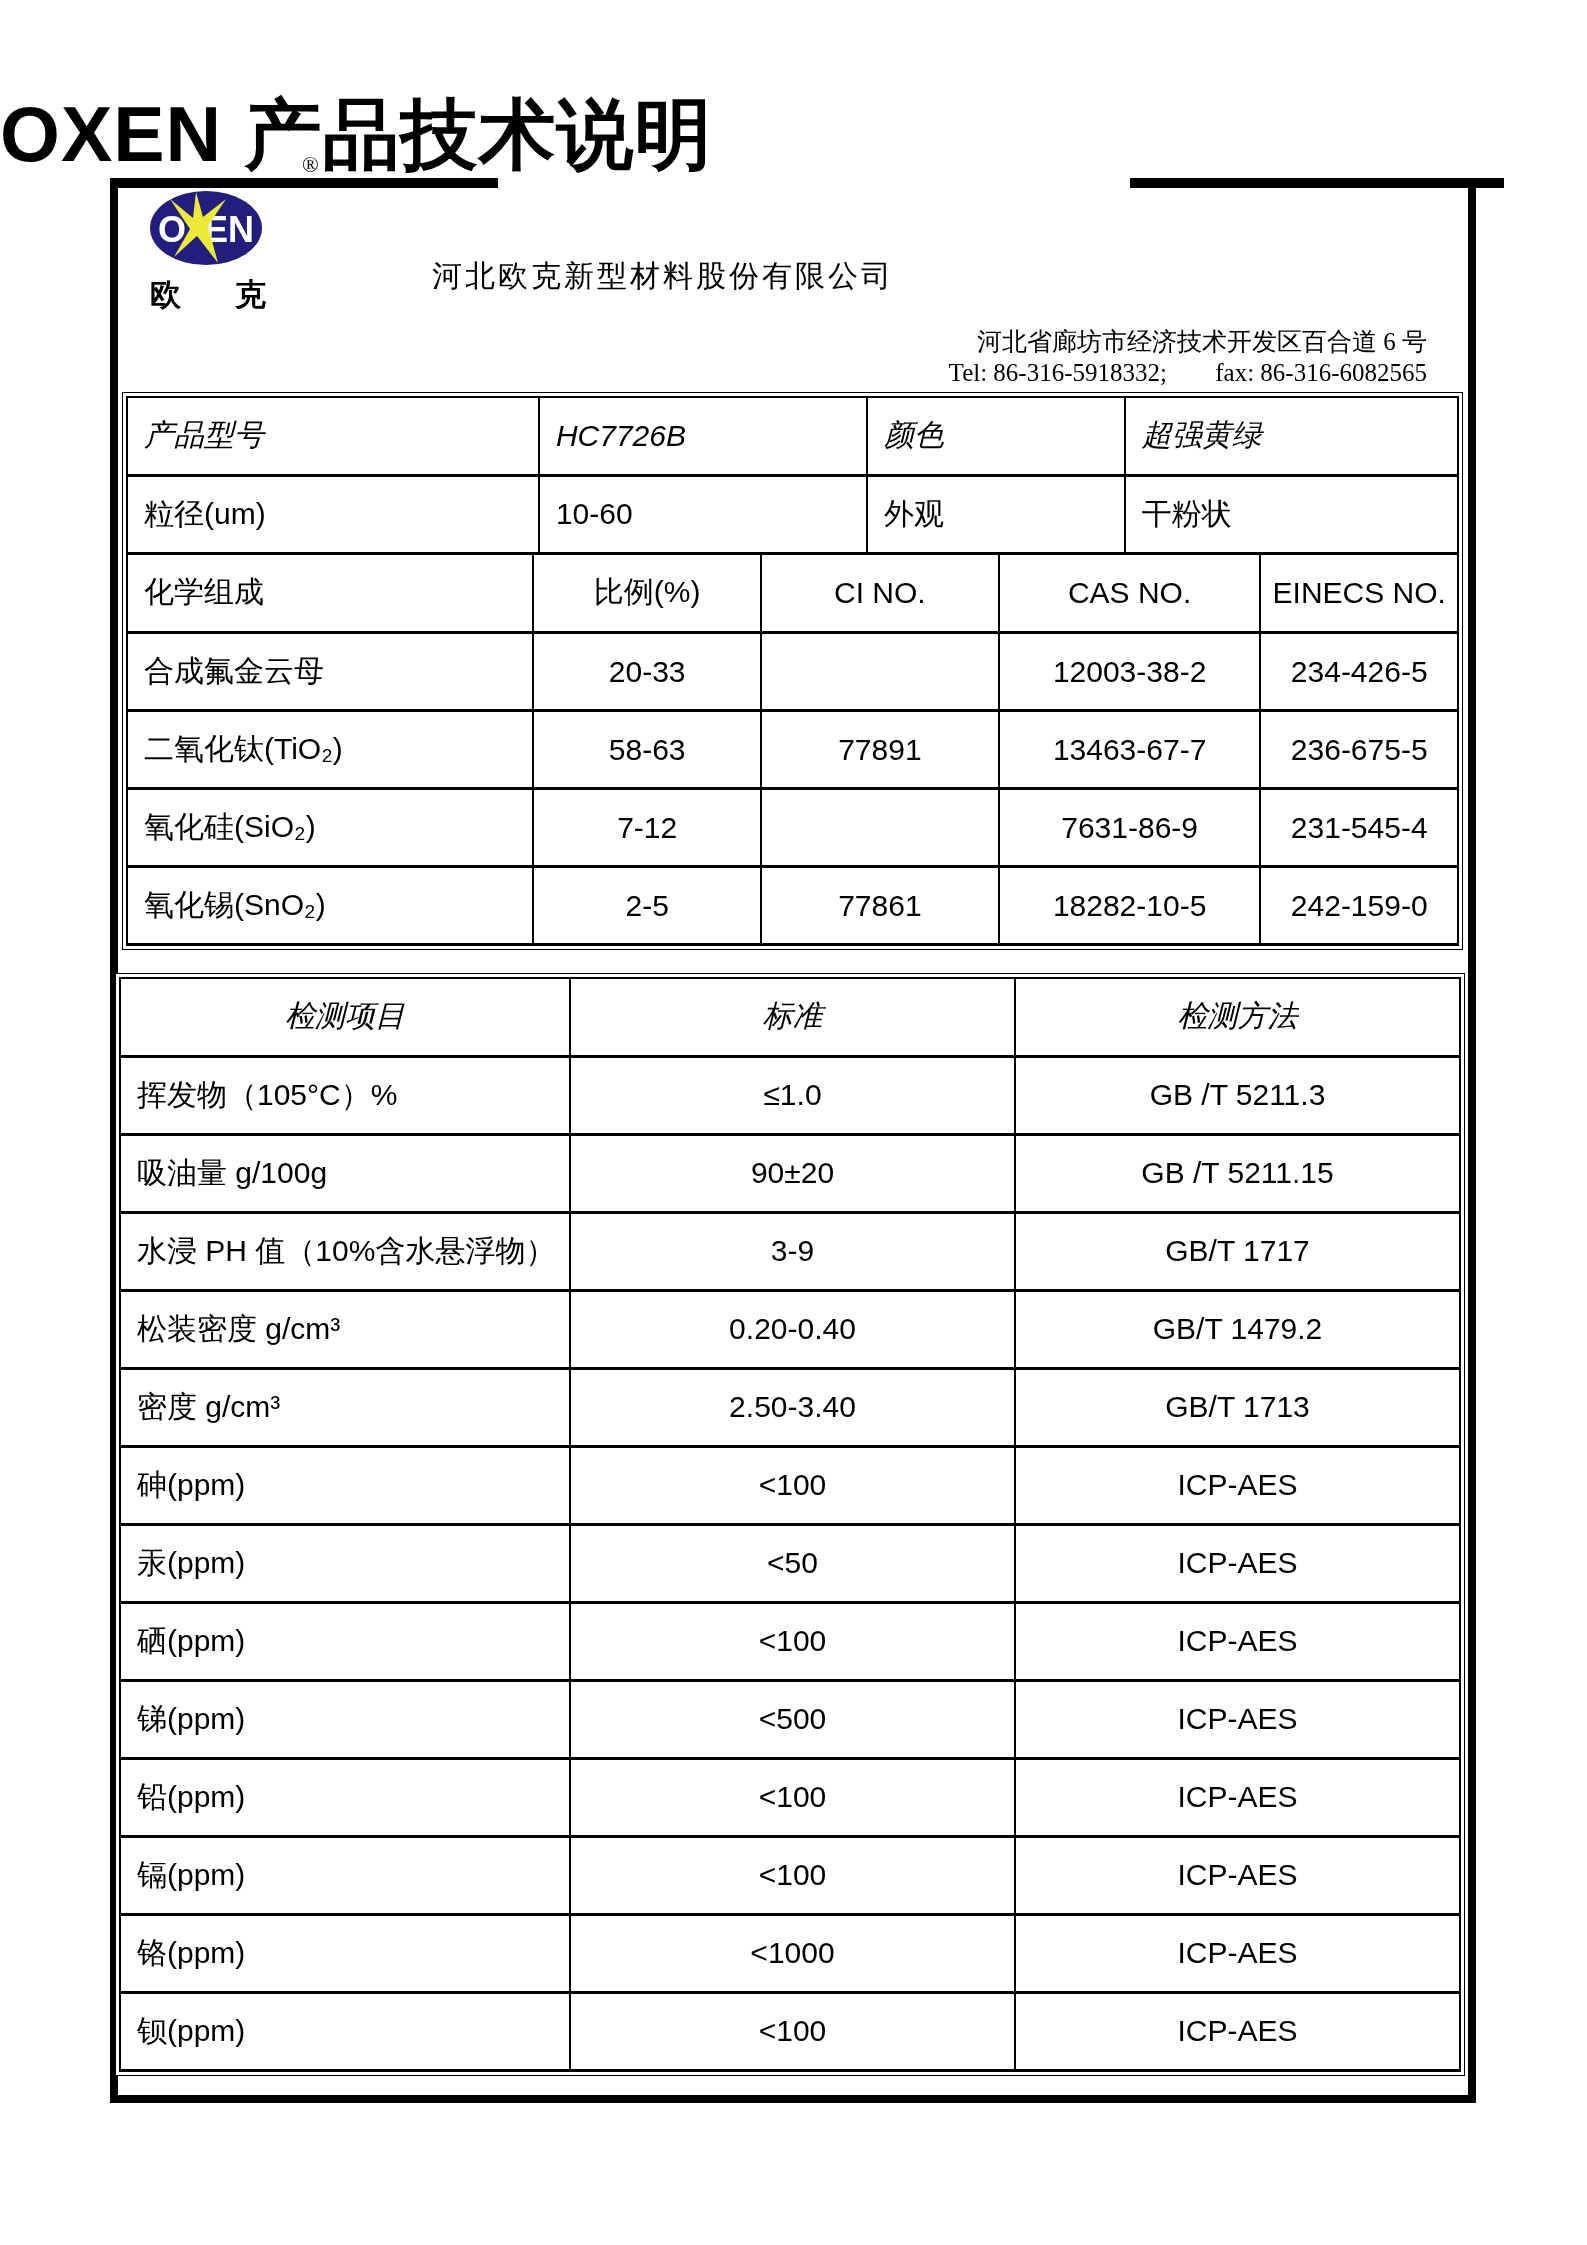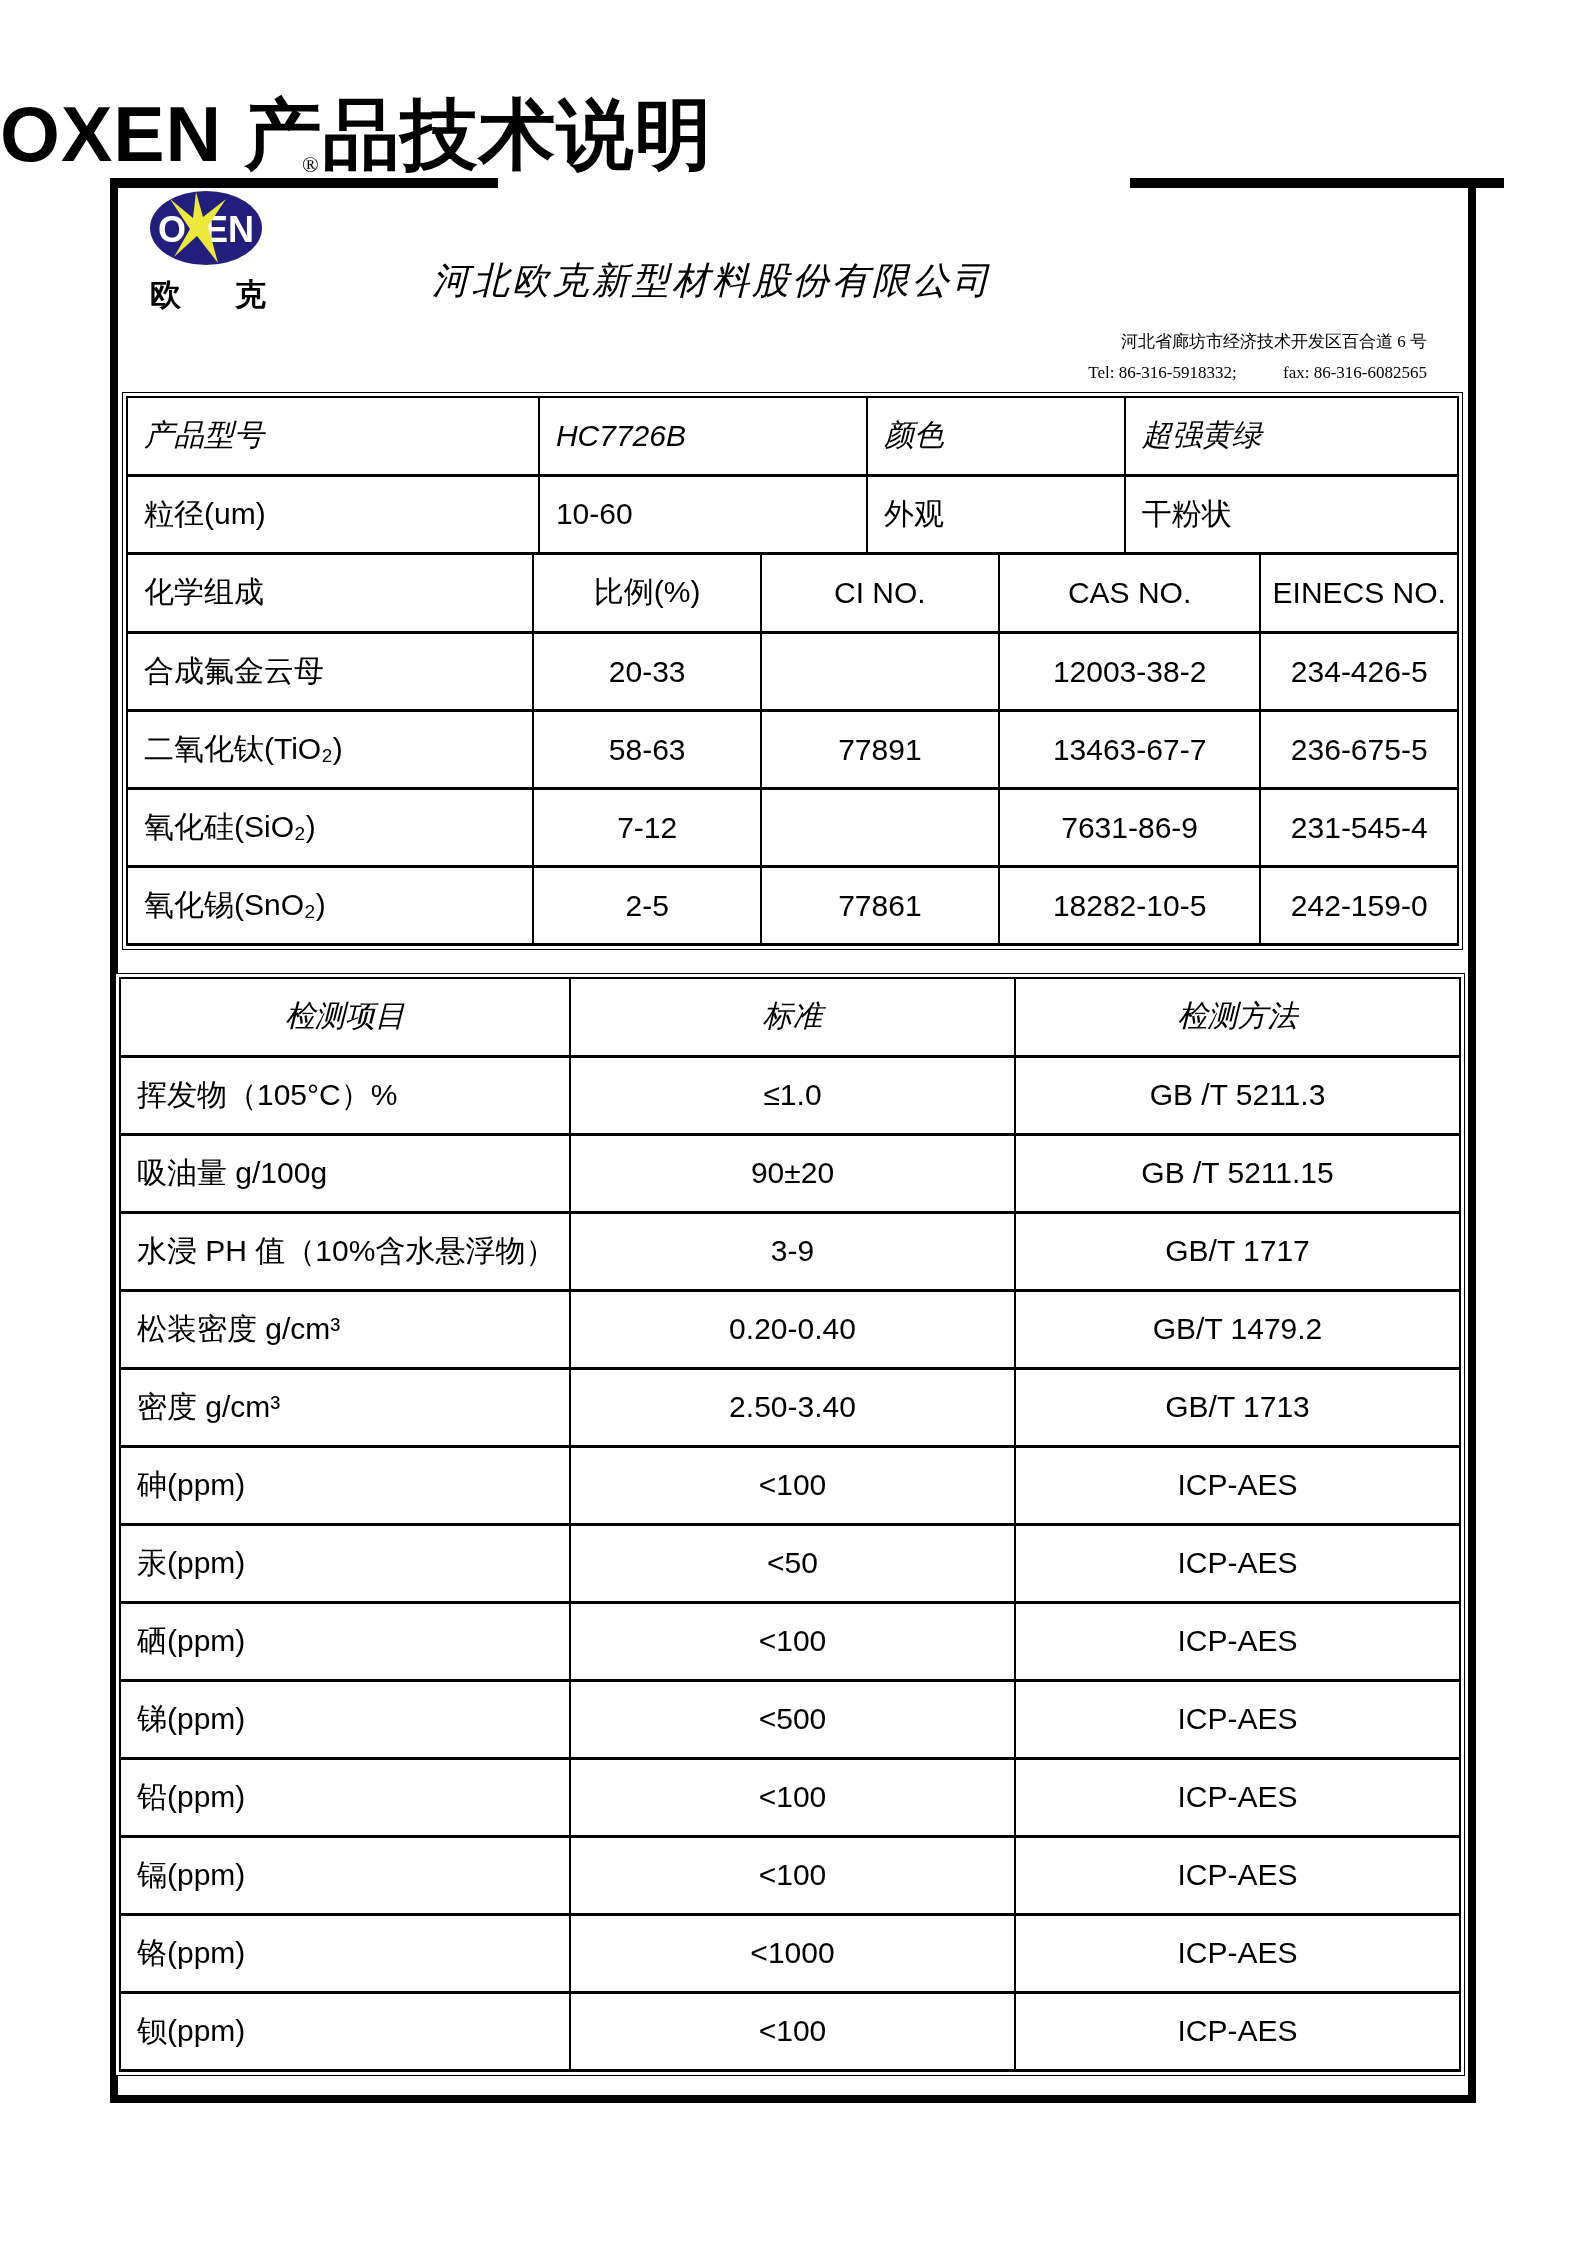--- a/index.html
+++ b/index.html
@@ -35,29 +35,28 @@
     font-size:22px;
   }
   .logo-caption {
     display:flex; justify-content:space-between;
     width:116px; margin-top:8px;
     font-size:31px; font-weight:bold;
     font-family:"Liberation Sans", sans-serif;
   }
   .company-name {
     position:absolute; left:432px; top:256px;
-    font-size:37px; letter-spacing:3px;
+    font-size:30px; letter-spacing:3px;
     font-family:"Liberation Serif", serif;
-    font-style:italic;
   }
   .addr-block {
     position:absolute; right:160px; top:326px;
     text-align:right;
     font-family:"Liberation Serif", serif;
-    font-size:17px; line-height:31px;
+    font-size:25px; line-height:31px;
   }
   .telfax span { display:inline-block; }
   .telfax .fax { margin-left:42px; }
   
   .tbl-outer {
     position:absolute;
     border:1px solid #000;
     padding:3px;
     background:#fff;
   }

